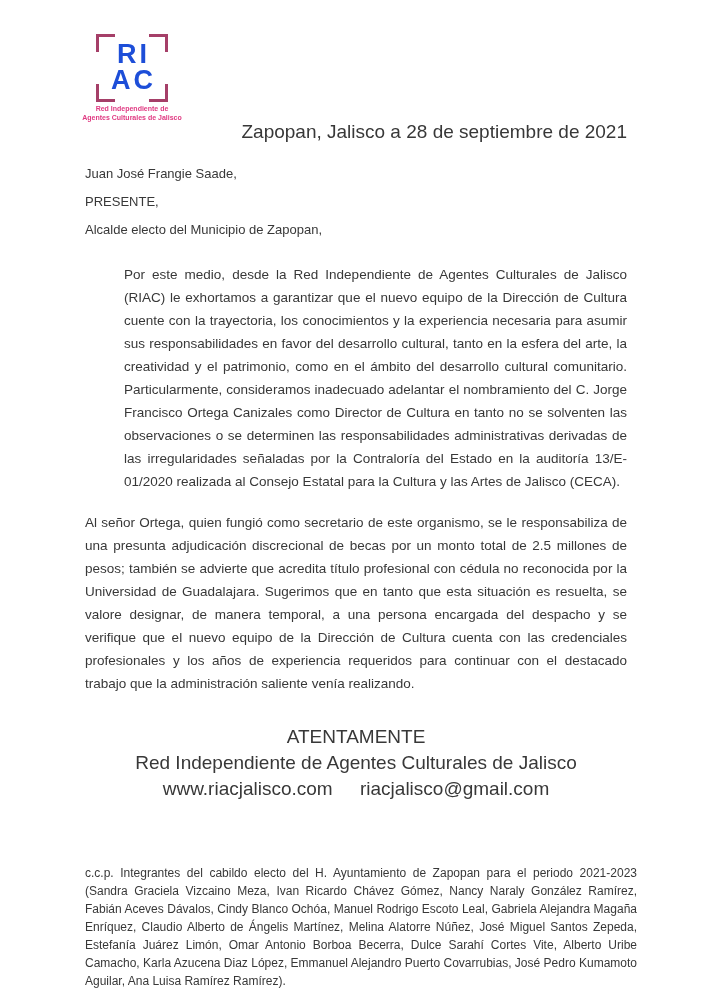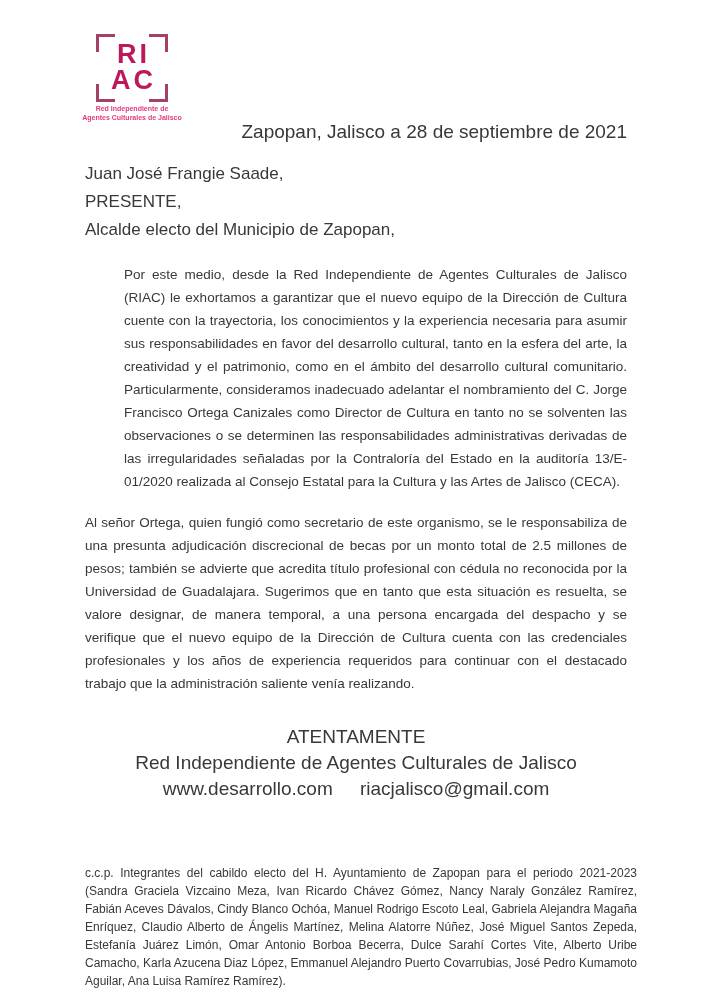--- a/index.html
+++ b/index.html
@@ -38,21 +38,21 @@
     position: absolute;
     inset: 0;
     display: flex;
     flex-direction: column;
     align-items: center;
     justify-content: center;
     font-weight: 900;
     font-size: 27px;
     line-height: 0.95;
     letter-spacing: 3px;
-    color: #be185d;
+    color: #1d4ed8;
   }
   .logo-letters span { display: block; text-indent: 3px; }
   .logo-subtitle {
     margin-top: 3px;
     text-align: center;
     font-size: 7px;
     font-weight: bold;
     line-height: 1.25;
     color: var(--accent-pink, #e03a82);
     white-space: nowrap;
@@ -67,21 +67,21 @@
     text-align: right;
   }
 
   
   .content {
     position: absolute;
     left: 85px;
     top: 160px;
     width: 542px;
   }
-  .recipient { font-size: 17px; line-height: 28px; }
+  .recipient { font-size: 13px; line-height: 28px; }
   .body-paragraph {
     margin: 18px 0 0 0;
     font-size: 13.5px;
     line-height: 23px;
     text-align: justify;
   }
   .body-paragraph.first { margin-top: 19px; margin-left: 39px; }
   .body-paragraph.last { margin-top: 17px; }
 
   .closing {
@@ -133,21 +133,21 @@
       <div>Alcalde electo del Municipio de Zapopan,</div>
     </div>
 
     <p class="body-paragraph first">Por este medio, desde la Red Independiente de Agentes Culturales de Jalisco (RIAC) le exhortamos a garantizar que el nuevo equipo de la Dirección de Cultura cuente con la trayectoria, los conocimientos y la experiencia necesaria para asumir sus responsabilidades en favor del desarrollo cultural, tanto en la esfera del arte, la creatividad y el patrimonio, como en el ámbito del desarrollo cultural comunitario. Particularmente, consideramos inadecuado adelantar el nombramiento del C. Jorge Francisco Ortega Canizales como Director de Cultura en tanto no se solventen las observaciones o se determinen las responsabilidades administrativas derivadas de las irregularidades señaladas por la Contraloría del Estado en la auditoría 13/E-01/2020 realizada al Consejo Estatal para la Cultura y las Artes de Jalisco (CECA).</p>
     <p class="body-paragraph">Al señor Ortega, quien fungió como secretario de este organismo, se le responsabiliza de una presunta adjudicación discrecional de becas por un monto total de 2.5 millones de pesos; también se advierte que acredita título profesional con cédula no reconocida por la Universidad de Guadalajara. Sugerimos que en tanto que esta situación es resuelta, se valore designar, de manera temporal, a una persona encargada del despacho y se verifique que el nuevo equipo de la Dirección de Cultura cuenta con las credenciales profesionales y los años de experiencia requeridos para continuar con el destacado trabajo que la administración saliente venía realizando.</p>
 
     <div class="closing">
       <div>ATENTAMENTE</div>
       <div>Red Independiente de Agentes Culturales de Jalisco</div>
       <div class="contact">
-        <span>www.desarrollo.com</span>
+        <span>www.riacjalisco.com</span>
         <span>riacjalisco@gmail.com</span>
       </div>
     </div>
   </div>
 
   <div class="ccp-footer">c.c.p. Integrantes del cabildo electo del H. Ayuntamiento de Zapopan para el periodo 2021-2023 (Sandra Graciela Vizcaino Meza, Ivan Ricardo Chávez Gómez, Nancy Naraly González Ramírez, Fabián Aceves Dávalos, Cindy Blanco Ochóa, Manuel Rodrigo Escoto Leal, Gabriela Alejandra Magaña Enríquez, Claudio Alberto de Ángelis Martínez, Melina Alatorre Núñez, José Miguel Santos Zepeda, Estefanía Juárez Limón, Omar Antonio Borboa Becerra, Dulce Sarahí Cortes Vite, Alberto Uribe Camacho, Karla Azucena Diaz López, Emmanuel Alejandro Puerto Covarrubias, José Pedro Kumamoto Aguilar, Ana Luisa Ramírez Ramírez).</div>
 
 </div>
 
 </body></html>

